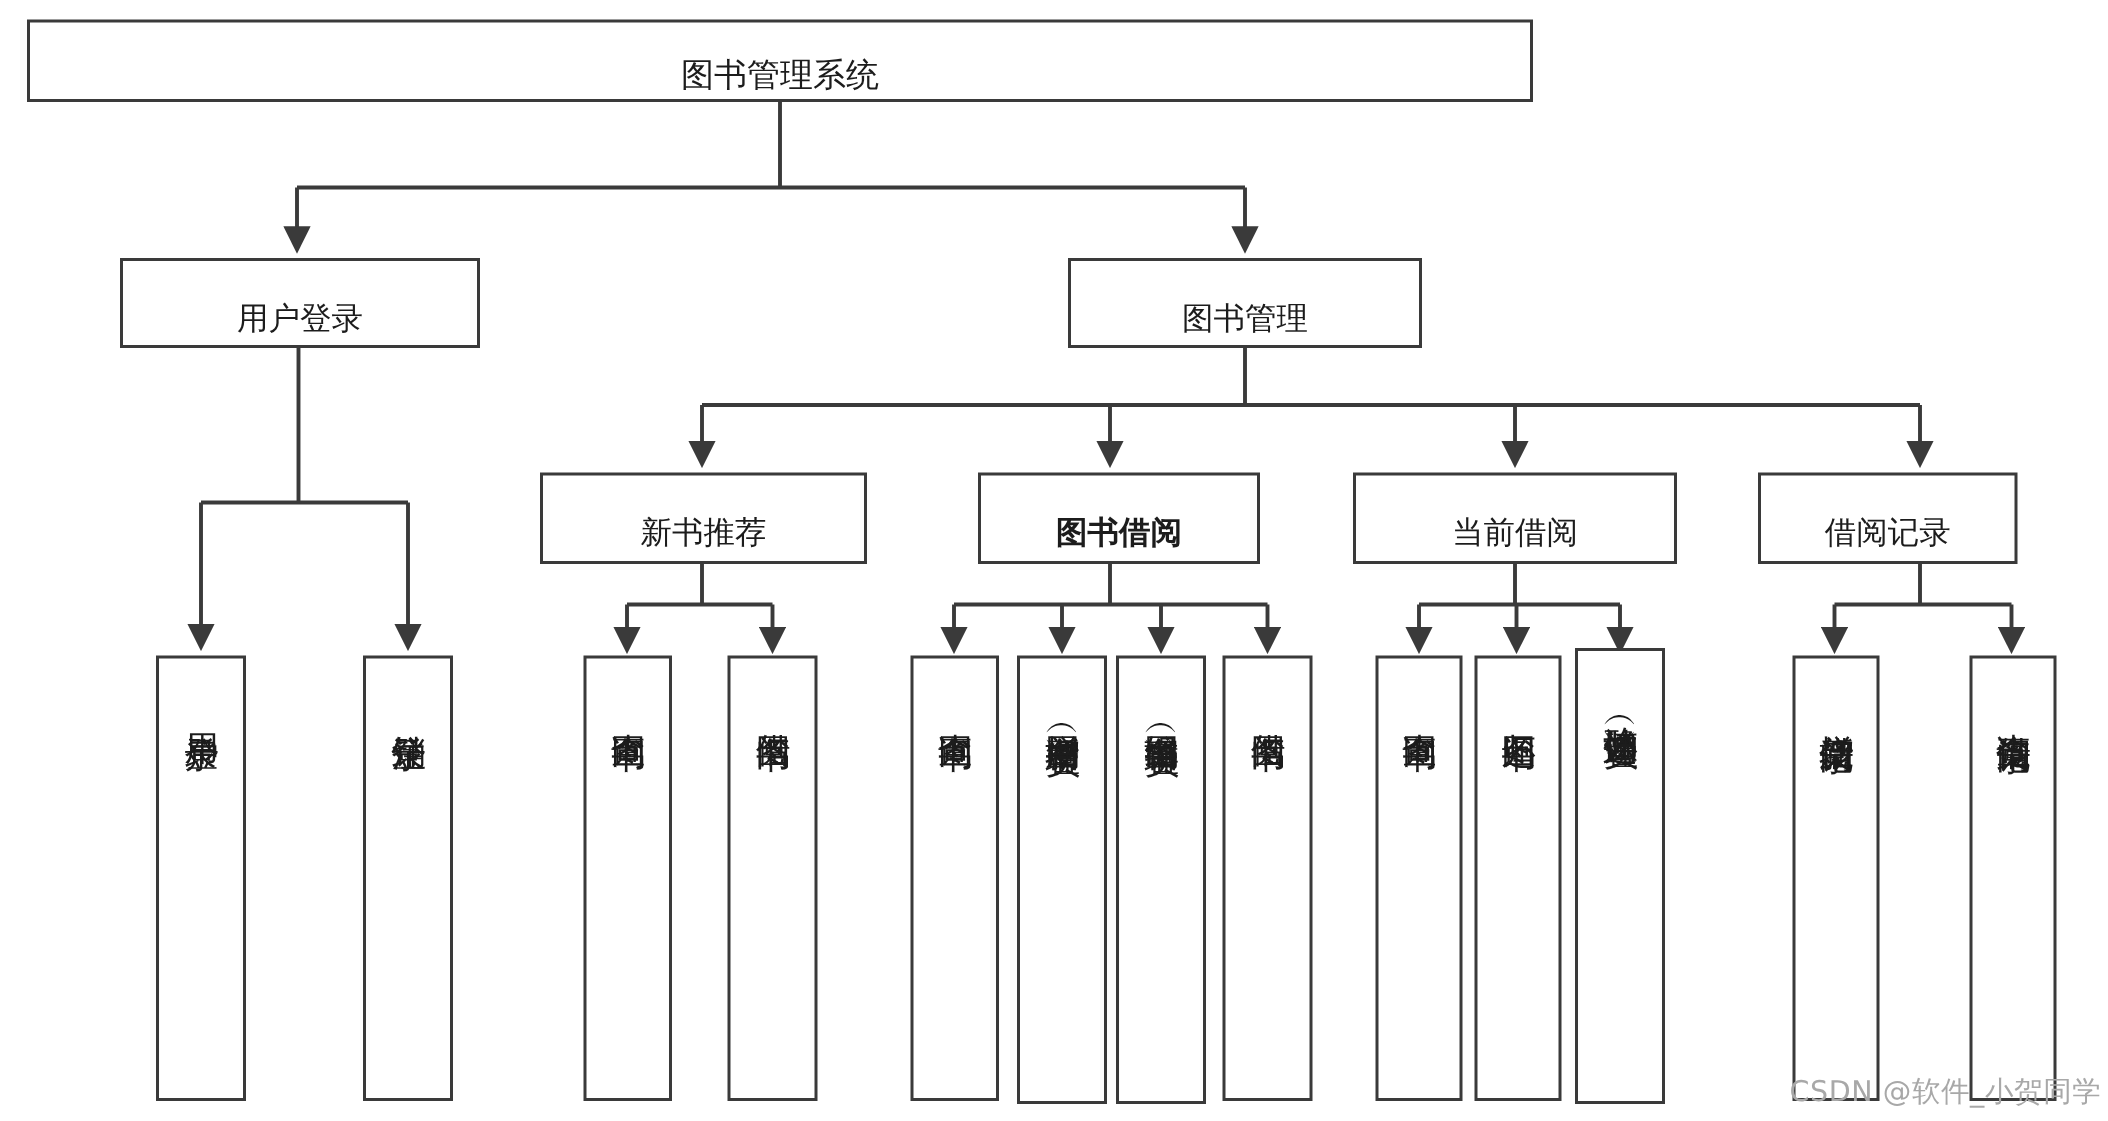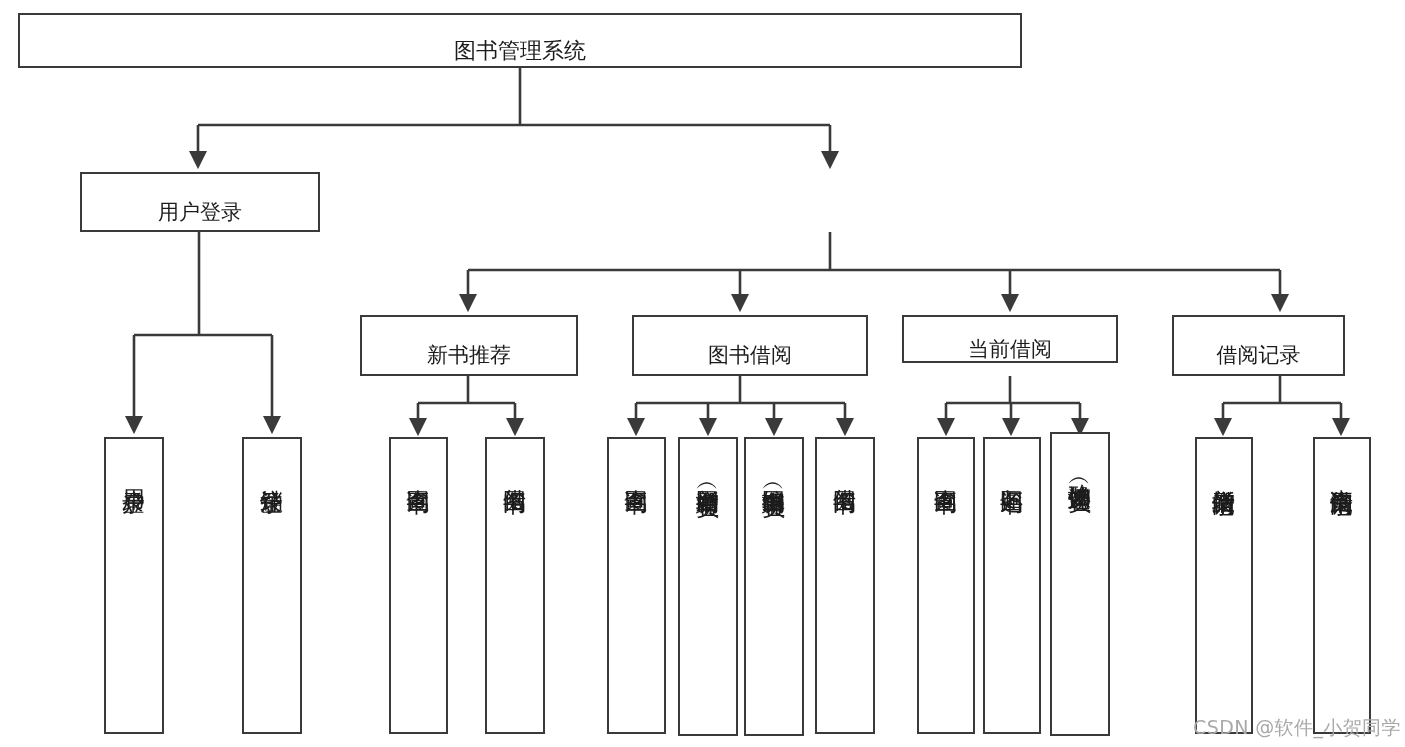--- a/index.html
+++ b/index.html
@@ -125,28 +125,31 @@
     </g>
   </svg>
 
   <div class="node root horiz" style="left:18px; top:13px; width:1004px; height:55px;">
     <span class="label">图书管理系统</span>
   </div>
 
   <div class="node horiz" style="left:80px; top:172px; width:240px; height:60px;">
     <span class="label">用户登录</span>
   </div>
+  <div class="node horiz" style="left:712px; top:172px; width:236px; height:60px;">
+    <span class="label">图书管理</span>
+  </div>
 
   <div class="node horiz" style="left:360px; top:315px; width:218px; height:61px;">
     <span class="label">新书推荐</span>
   </div>
-  <div class="node horiz" style="left:632px; top:315px; width:236px; height:61px;">
+  <div class="node horiz" style="left:652px; top:315px; width:188px; height:61px;font-weight:bold;">
     <span class="label">图书借阅</span>
   </div>
-  <div class="node horiz" style="left:902px; top:315px; width:216px; height:48px;">
+  <div class="node horiz" style="left:902px; top:315px; width:216px; height:61px;">
     <span class="label">当前借阅</span>
   </div>
   <div class="node horiz" style="left:1172px; top:315px; width:173px; height:61px;">
     <span class="label">借阅记录</span>
   </div>
 
   <div class="node leaf" style="left:104px; top:437px; width:60px; height:297px;">
     <span class="label">用户登录</span>
   </div>
   <div class="node leaf" style="left:242px; top:437px; width:60px; height:297px;">

